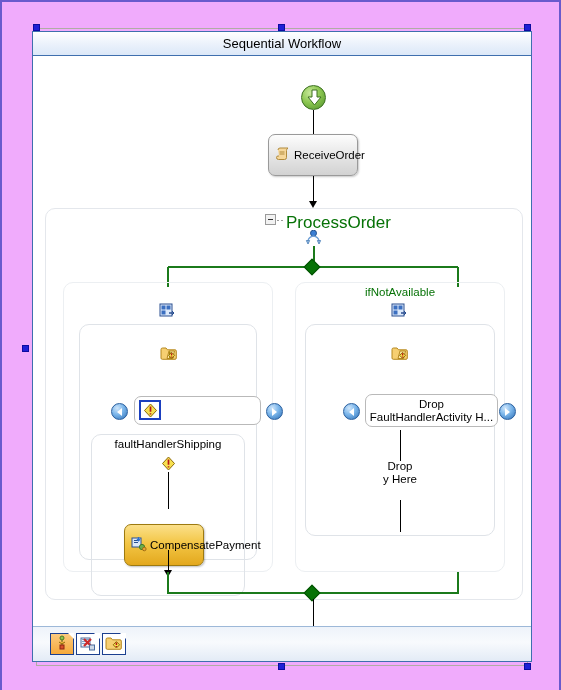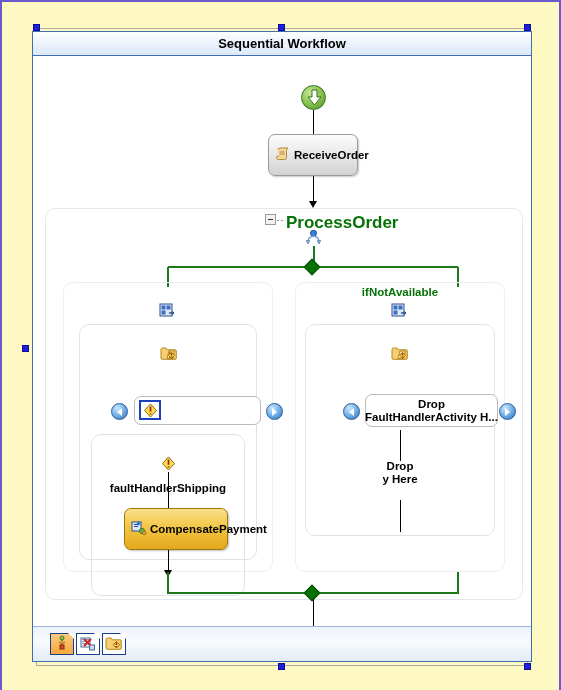--- a/index.html
+++ b/index.html
@@ -9,22 +9,21 @@
     font-family:"Liberation Sans", sans-serif;
     -webkit-font-smoothing:none;
   }
   
   #page{
     position:absolute;left:0;top:0;width:561px;height:690px;
     box-sizing:border-box;
     border-left:2px solid #6a5acd;
     border-top:2px solid #6a5acd;
     border-right:2px solid #6a5acd;
-    background:#fef9c3;
-    font-weight:bold;
+    background:#f0abfc;
   }
   
   #sel-frame{
     position:absolute;left:34px;top:26px;width:492px;height:638px;
     border:1px solid #b0aca4;
     box-sizing:border-box;
     background:transparent;
   }
   .handle{
     position:absolute;width:7px;height:7px;background:#1f1fd6;
@@ -252,30 +251,30 @@
         <svg width="15" height="15" viewBox="0 0 15 15">
           <path d="M7.5 1 l6 6.5 -6 6.5 -6-6.5 z" fill="#f7e04f" stroke="#8d6b0a"></path>
           <path d="M7.5 3.6 v5.2 M7.5 10.2 v1.2" stroke="#b81818" stroke-width="1.7"></path>
         </svg>
       </div>
       <div class="navbtn right" style="left:233px;top:347px;">
           <span class="tri"></span>
         </div>
 
       <div class="cont" style="left:58px;top:378px;width:154px;height:162px;"></div>
-      <div class="fh-label" style="left:58px;top:382px;width:154px;margin-top:44px;">faultHandlerShipping</div>
+      <div class="fh-label" style="left:58px;top:382px;width:154px;">faultHandlerShipping</div>
       <div style="position:absolute;left:128px;top:400px;">
         <svg width="15" height="15" viewBox="0 0 15 15">
           <path d="M7.5 1 l6 6.5 -6 6.5 -6-6.5 z" fill="#f7e04f" stroke="#8d6b0a"></path>
           <path d="M7.5 3.6 v5.2 M7.5 10.2 v1.2" stroke="#b81818" stroke-width="1.7"></path>
         </svg>
       </div>
       <div class="vline" style="left:135px;top:416px;height:37px;"></div>
 
-      <div class="act gold" style="left:91px;top:452px;width:104px;height:42px;">
+      <div class="act gold" style="left:91px;top:468px;width:80px;height:42px;">
         <span class="ico">
           <svg width="16" height="16" viewBox="0 0 16 16">
             <rect x="1" y="2" width="9" height="9" fill="#dce9fa" stroke="#2a4f90"></rect>
             <path d="M3 4.5 h4 M3 6.5 h4" stroke="#2a4f90"></path>
             <path d="M7.5 1 v3.5 M6 3.2 l1.5 1.6 1.5-1.6" stroke="#2a6fd0" stroke-width="1.3" fill="none"></path>
             <circle cx="11" cy="11" r="2.6" fill="#6fae4a" stroke="#3e7a24"></circle>
             <circle cx="13.3" cy="13" r="1.8" fill="#e8a63c" stroke="#a06d12"></circle>
           </svg>
         </span>
         <span class="lbl">CompensatePayment</span>

